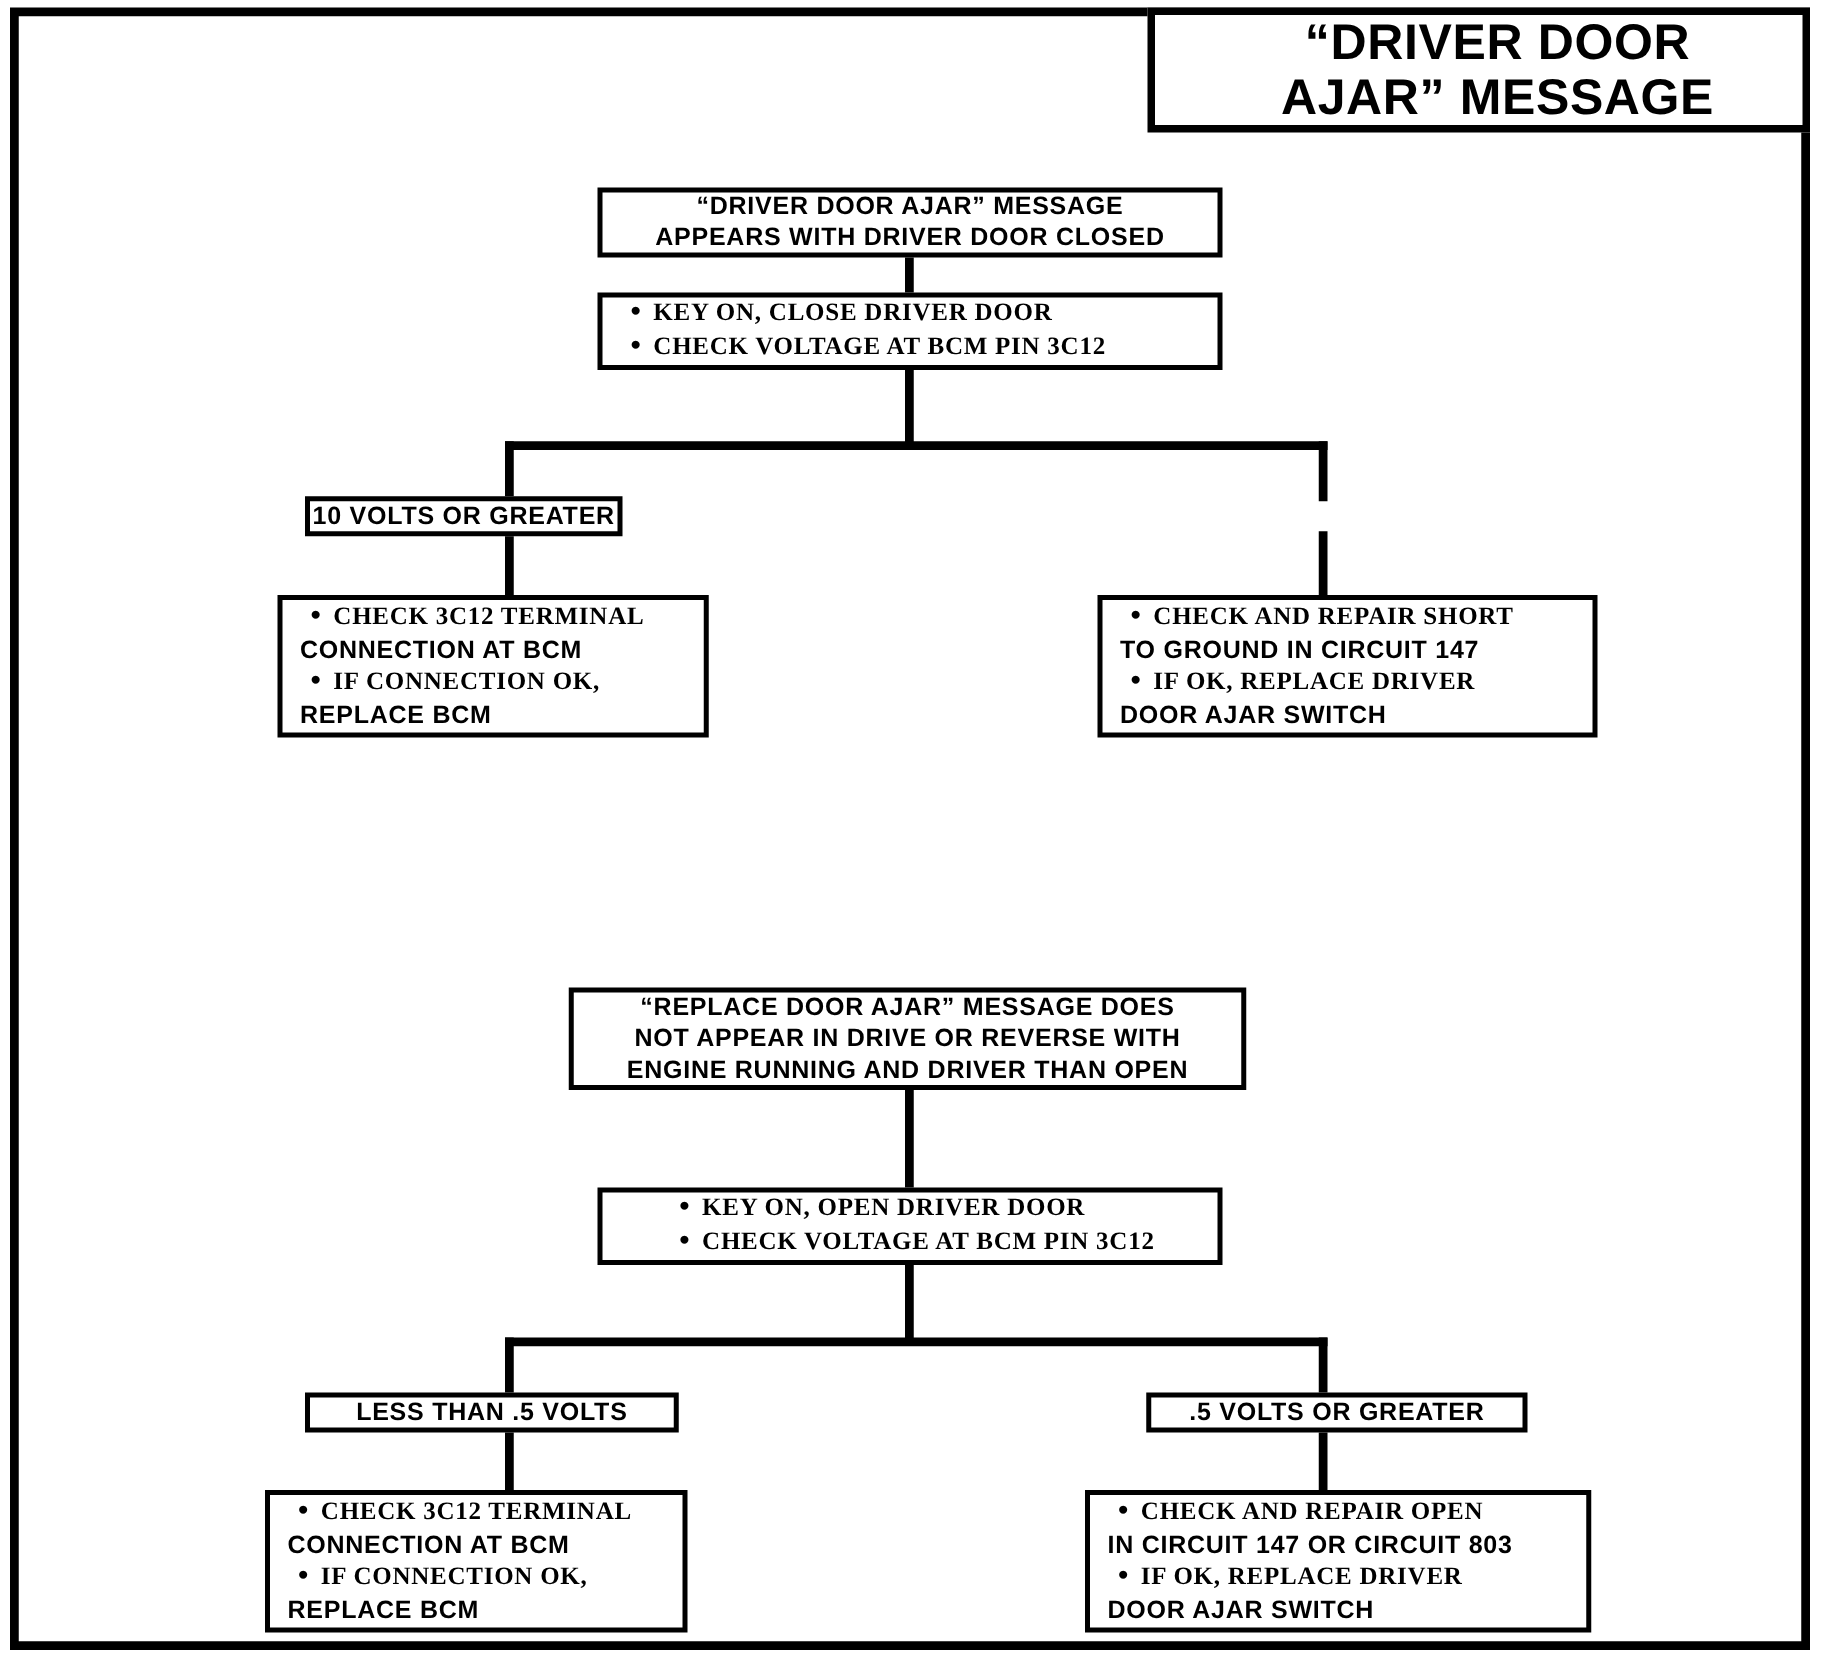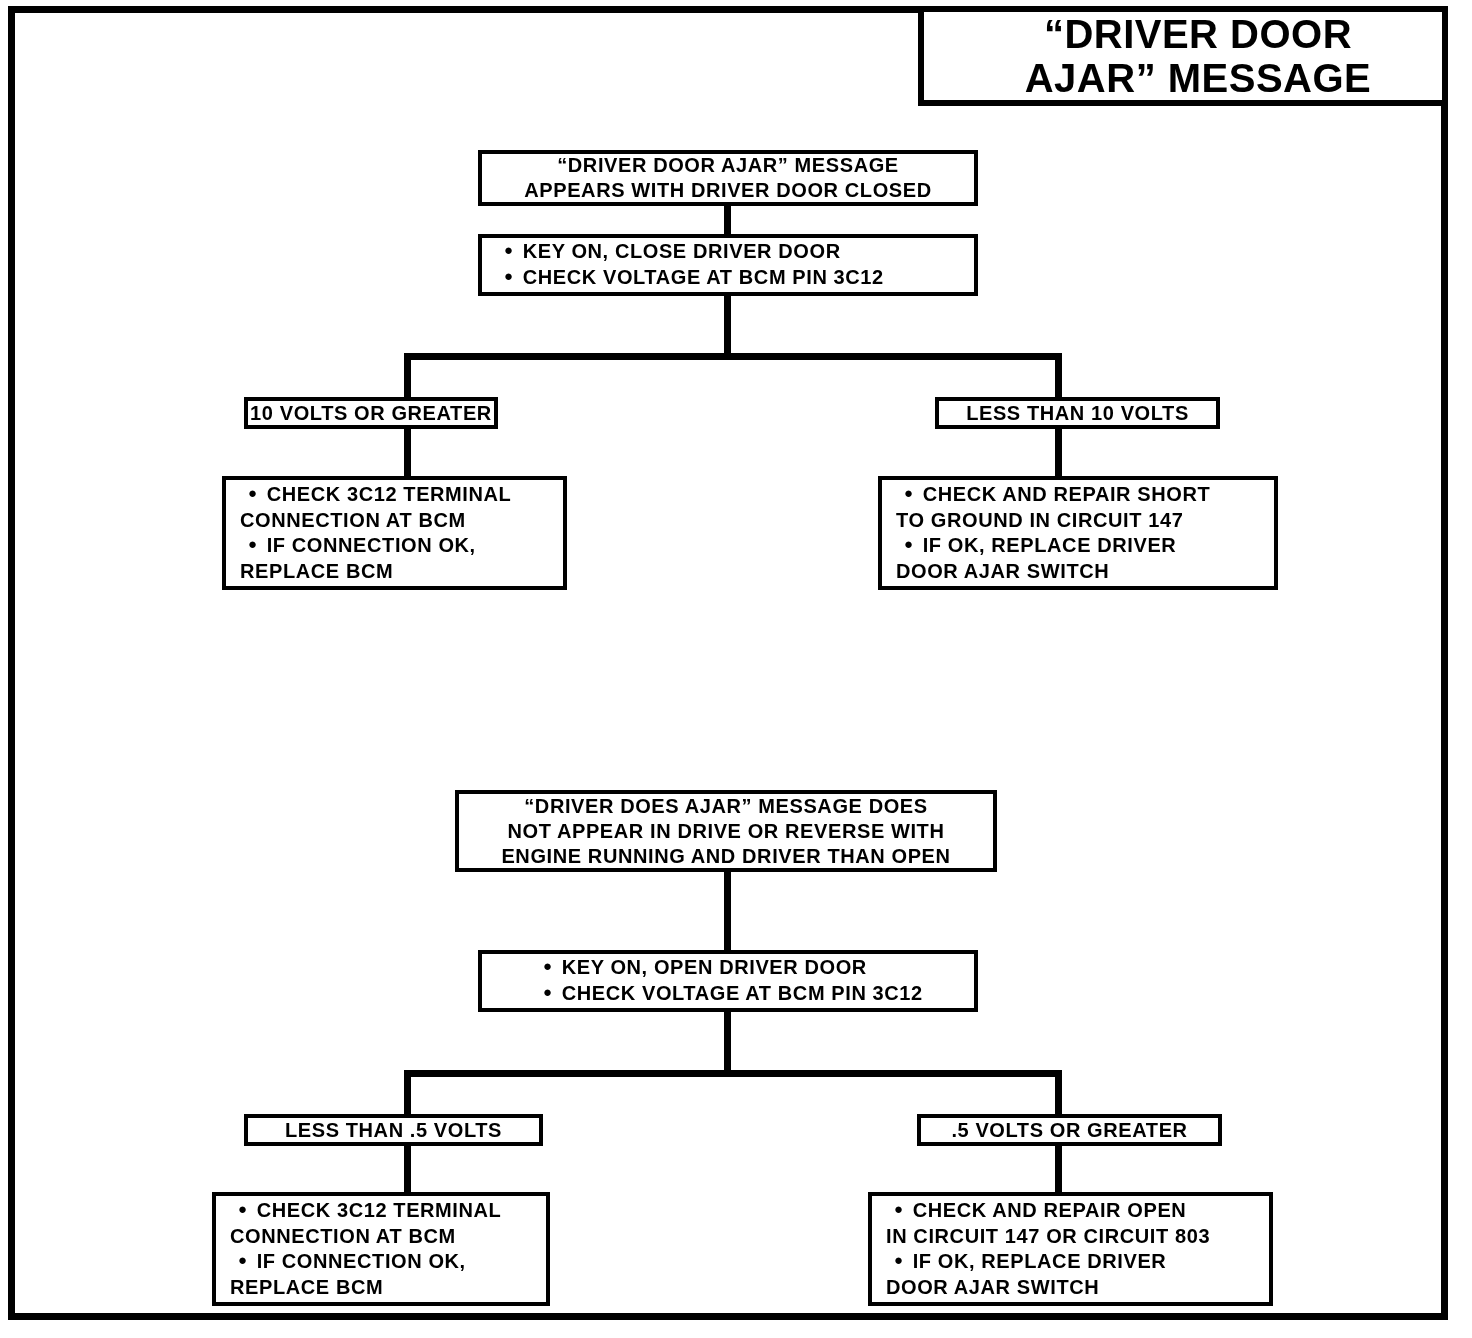--- a/index.html
+++ b/index.html
@@ -82,21 +82,21 @@
   .pill .ln { text-align: center; font-size: 20px; }
 
   
   .bullet::before {
     content: "\25CF";
     font-size: 15px;
     position: relative;
     top: -3px;
     margin-right: 9px;
   }
-  .bullet { padding-left: 22px !important; }
+  .bullet { padding-left: 22px !important; font-family: Liberation Serif, serif; }
 
   
   .vline {
     position: absolute;
     background: #000000;
     width: 7px;
     z-index: 1;
   }
   .hline {
     position: absolute;
@@ -136,25 +136,20 @@
   <div class="vline" style="left:724px; top:294px; height:64px;"></div>
   <div class="hline" style="left:404px; top:353px; width:658px;"></div>
   <div class="vline" style="left:404px; top:353px; height:48px;"></div>
   <div class="vline" style="left:1055px; top:353px; height:48px;"></div>
 
   <div class="node pill" style="left:244px; top:397px; width:254px; height:32px;">
     <div class="lines">
       <div class="ln">10 VOLTS OR GREATER</div>
     </div>
   </div>
-  <div class="node pill" style="left:935px; top:397px; width:285px; height:32px;">
-    <div class="lines">
-      <div class="ln">LESS THAN 10 VOLTS</div>
-    </div>
-  </div>
 
   <div class="vline" style="left:404px; top:425px; height:55px;"></div>
   <div class="vline" style="left:1055px; top:425px; height:55px;"></div>
 
   <div class="node left" style="left:222px; top:476px; width:345px; height:114px;">
     <div class="lines">
       <div class="ln bullet">CHECK 3C12 TERMINAL</div>
       <div class="ln">CONNECTION AT BCM</div>
       <div class="ln bullet">IF CONNECTION OK,</div>
       <div class="ln">REPLACE BCM</div>
@@ -165,21 +160,21 @@
     <div class="lines">
       <div class="ln bullet">CHECK AND REPAIR SHORT</div>
       <div class="ln">TO GROUND IN CIRCUIT 147</div>
       <div class="ln bullet">IF OK, REPLACE DRIVER</div>
       <div class="ln">DOOR AJAR SWITCH</div>
     </div>
   </div>
 
   <div class="node center" style="left:455px; top:790px; width:542px; height:82px;">
     <div class="lines">
-      <div class="ln">“DRIVER DOES AJAR” MESSAGE DOES</div>
+      <div class="ln">“REPLACE DOOR AJAR” MESSAGE DOES</div>
       <div class="ln">NOT APPEAR IN DRIVE OR REVERSE WITH</div>
       <div class="ln">ENGINE RUNNING AND DRIVER THAN OPEN</div>
     </div>
   </div>
 
   <div class="vline" style="left:724px; top:870px; height:82px;"></div>
 
   <div class="node left" style="left:478px; top:950px; width:500px; height:62px;padding-left:39px;">
     <div class="lines">
       <div class="ln bullet">KEY ON, OPEN DRIVER DOOR</div>

